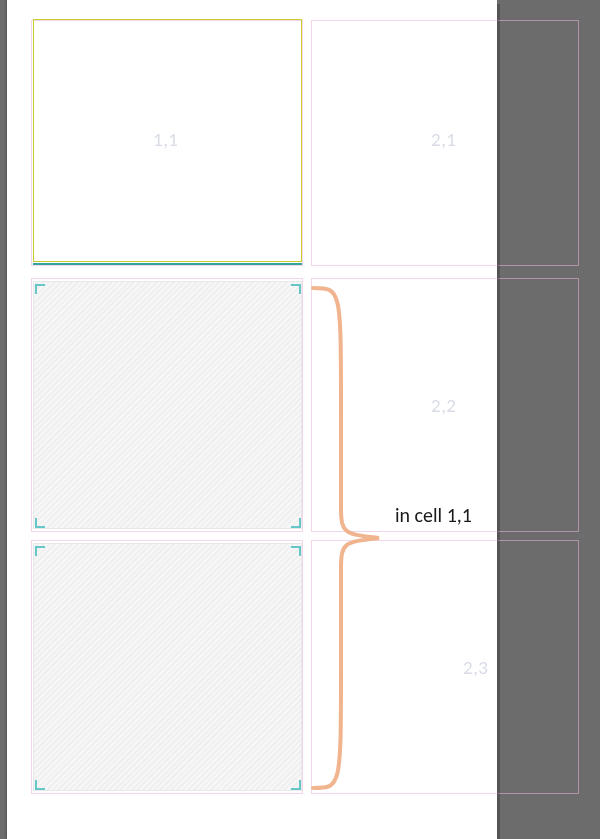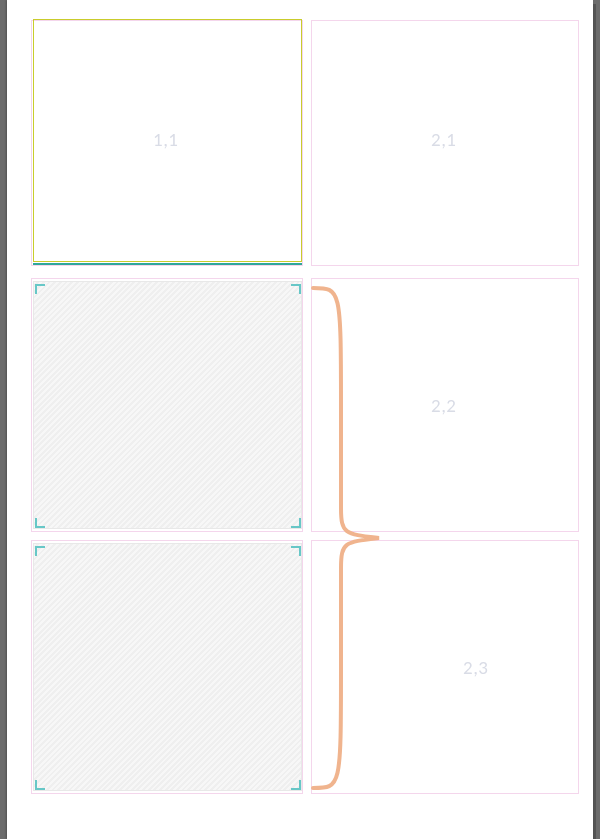--- a/index.html
+++ b/index.html
@@ -8,21 +8,21 @@
     width: 600px;
     height: 839px;
     background: #6c6c6c;
     font-family: Calibri, "Segoe UI", Arial, sans-serif;
     overflow: hidden;
   }
   .page {
     position: absolute;
     left: 7px;
     top: 0;
-    width: 586px;
+    width: 490px;
     height: 839px;
     background: #ffffff;
     box-shadow: -1px 0 2px rgba(0,0,0,0.25);
   }
   .page::after {
     content: "";
     position: absolute;
     right: -3px;
     top: 4px;
     width: 3px;
@@ -165,15 +165,16 @@
     <path d="M 6 6
              C 34 6, 34 6, 34 128
              L 34 226
              C 34 252, 38 252, 72 256
              C 38 260, 34 260, 34 286
              L 34 384
              C 34 506, 34 506, 6 506" fill="none" stroke="#f0b48e" stroke-width="4" stroke-linecap="round"></path>
   </svg>
 
   <div class="annotation" style="left:388px; top:503px;">
+    <div>in cell 1,1</div>
   </div>
 
 </div>
 
 </body></html>

